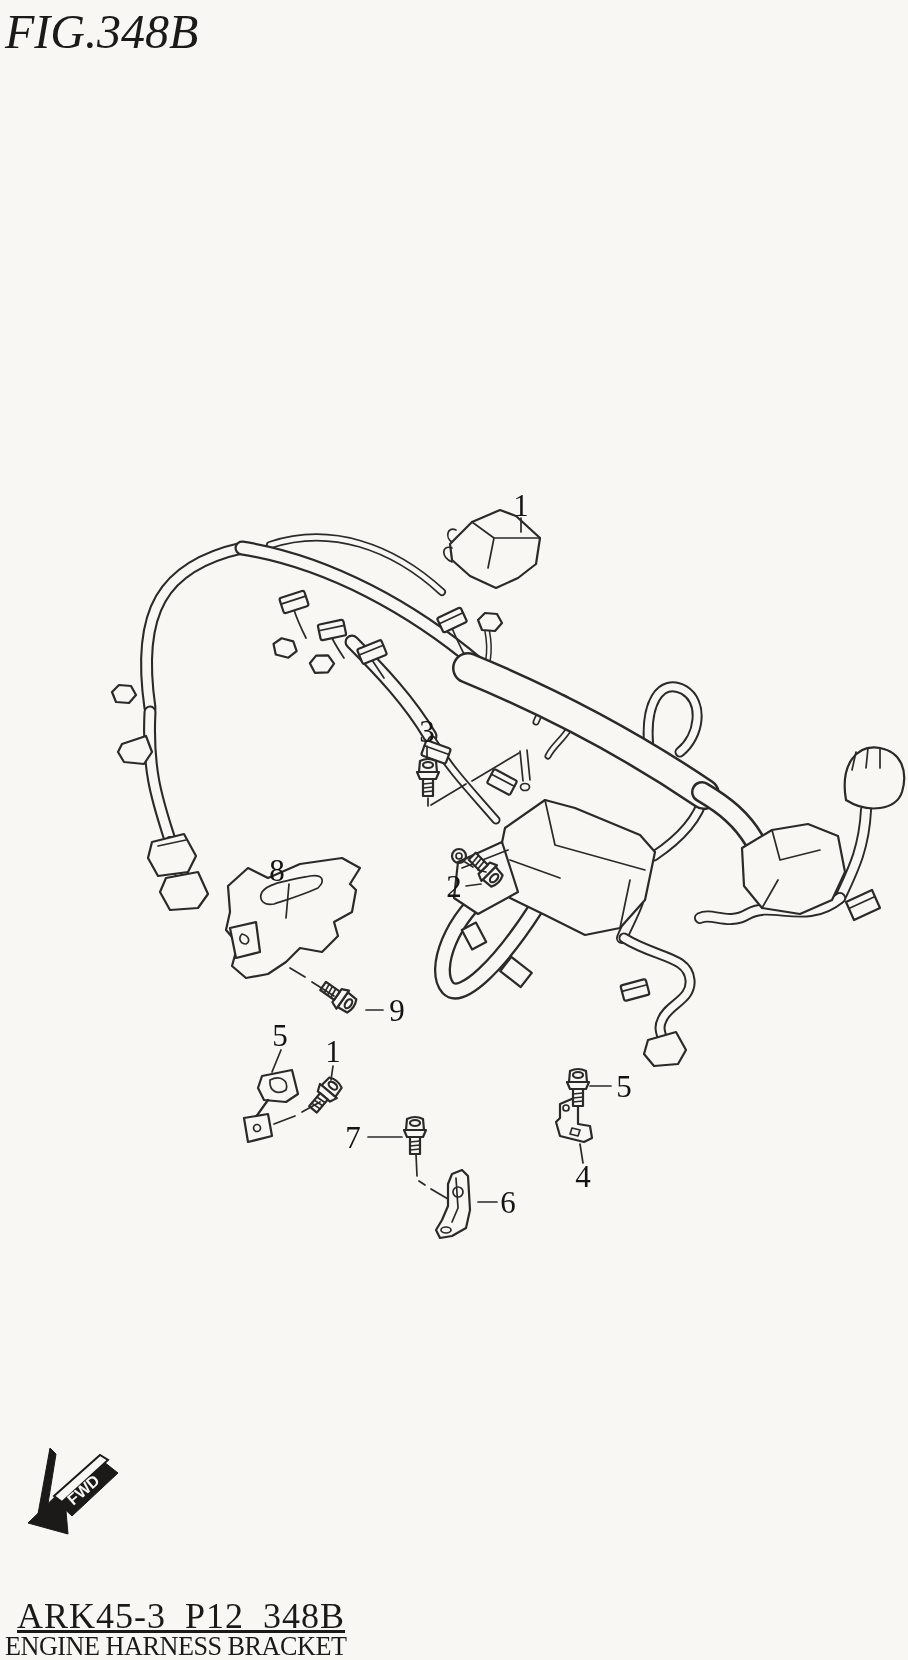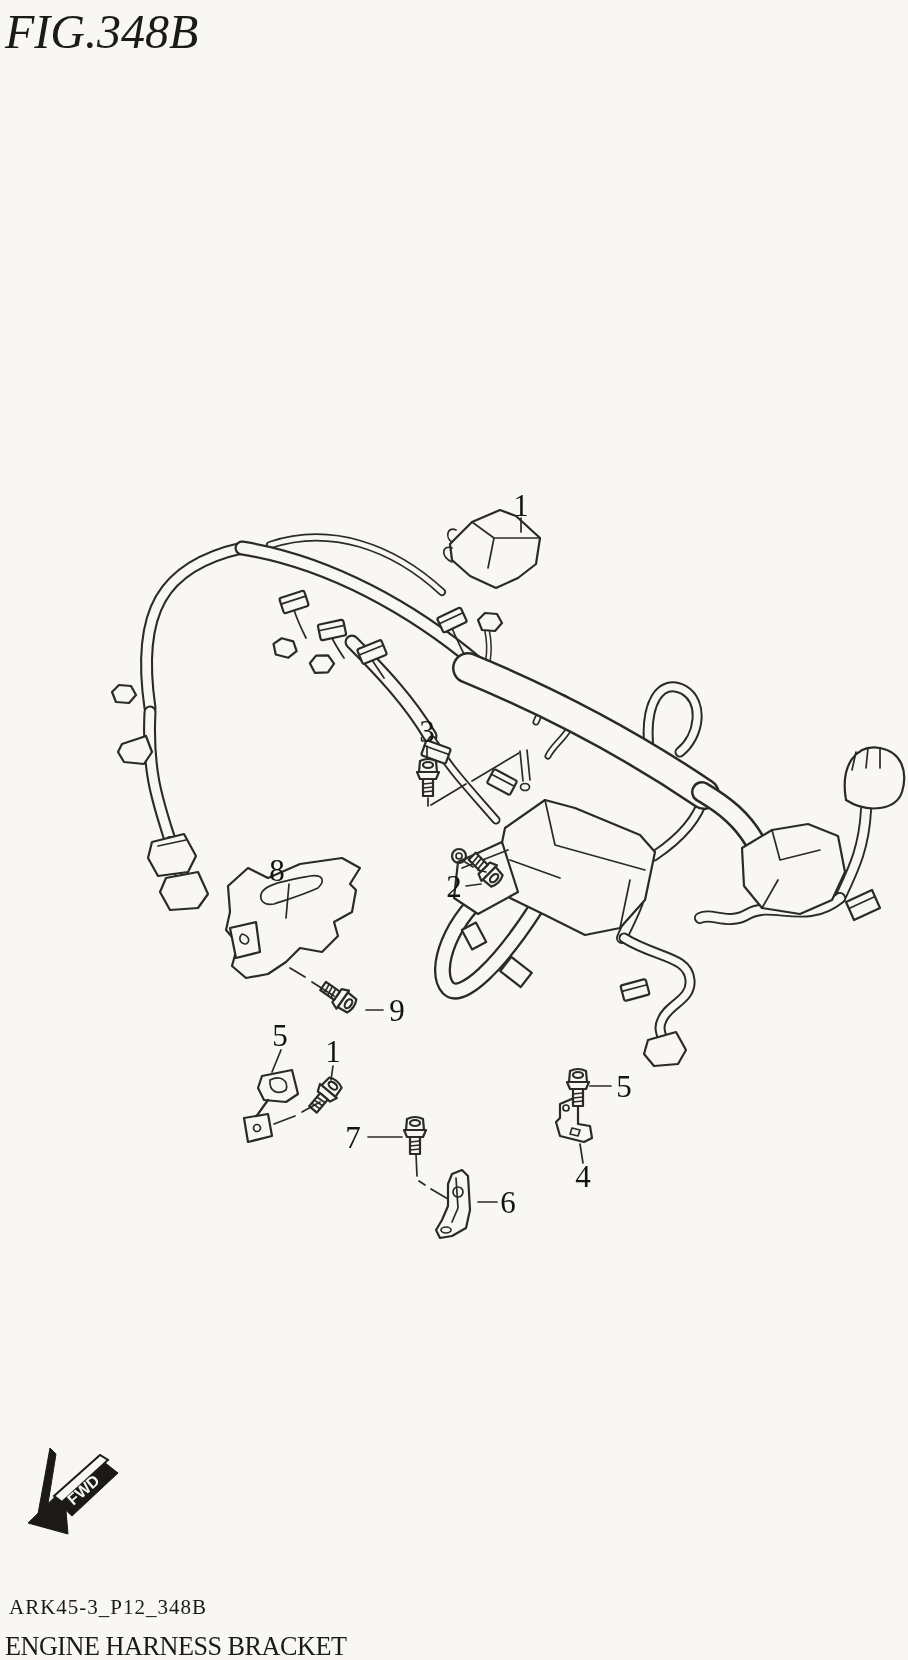--- a/index.html
+++ b/index.html
@@ -18,22 +18,22 @@
     font-style:italic;
   }
   .callout{
     position:absolute;
     transform:translate(-50%,-50%);
     font-size:31px;
     color:#141413;
     line-height:1;
   }
   .footer-code{
-    position:absolute;left:9px;top:1595px;
-    font-size:21px;letter-spacing:1px;
+    position:absolute;left:17px;top:1595px;
+    font-size:36px;letter-spacing:1px;text-decoration:underline;
   }
   .footer-caption{
     position:absolute;left:5px;top:1631px;
     font-size:27px;letter-spacing:-0.5px;
     transform:scaleX(0.97);transform-origin:left;
   }
   svg.diagram{position:absolute;left:0;top:0;}
   .ol{fill:none;stroke:#2b2a28;stroke-width:2.2;stroke-linejoin:round;stroke-linecap:round;}
   .thin{stroke-width:1.7;}
   .part{fill:#f8f7f3;stroke:#2b2a28;stroke-width:2.2;stroke-linejoin:round;}

